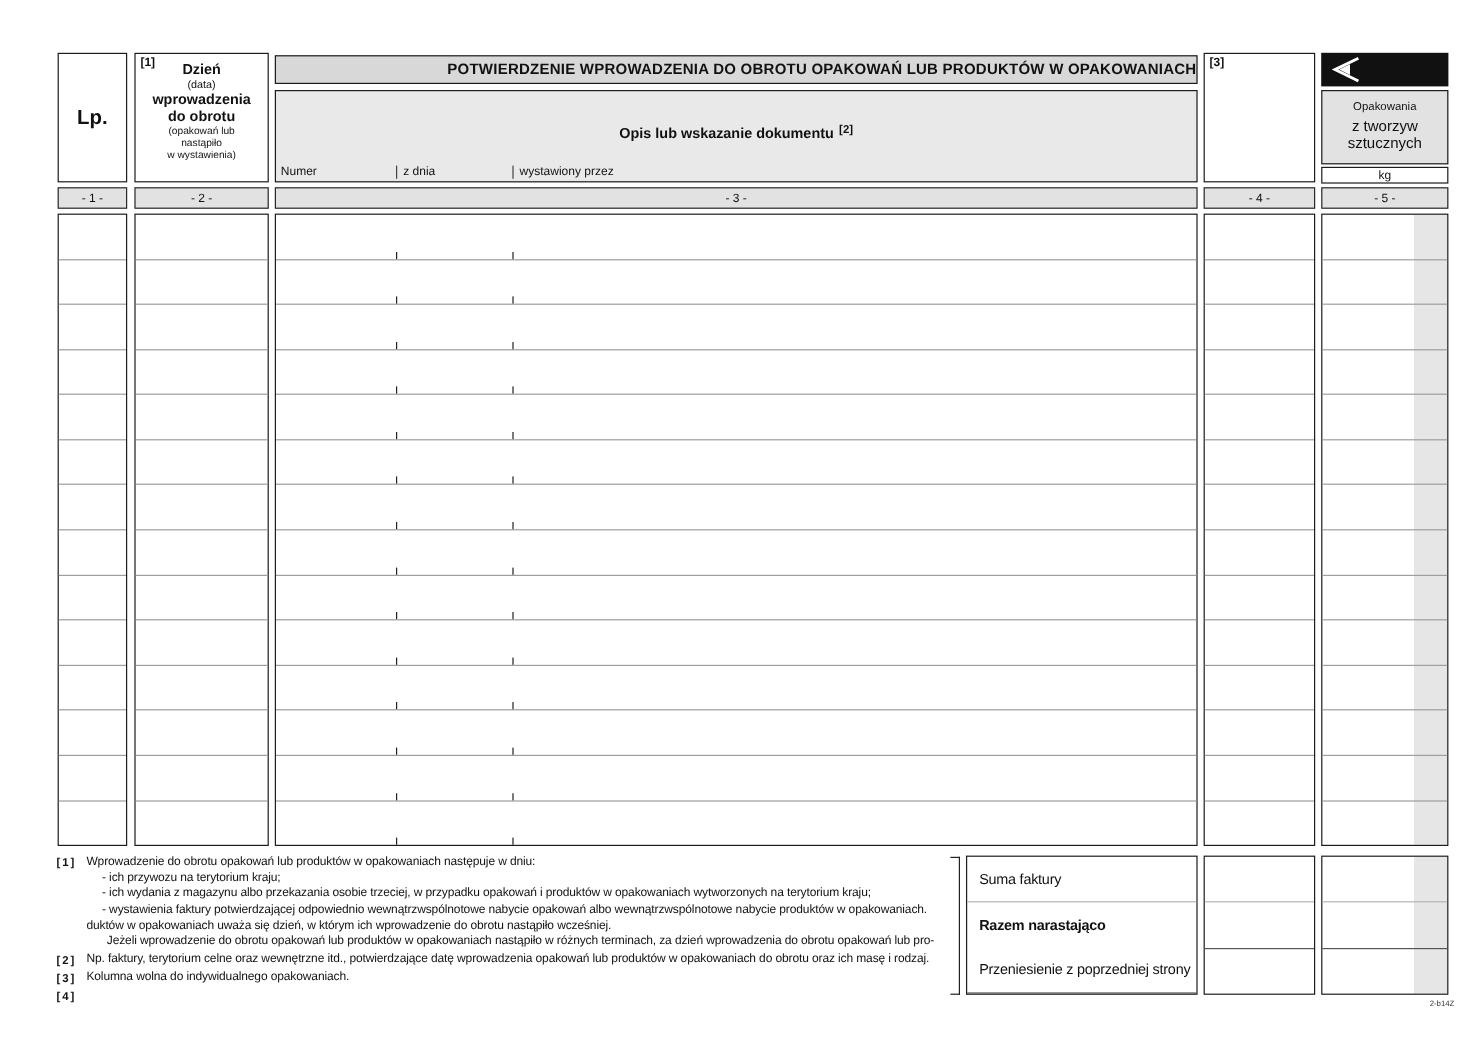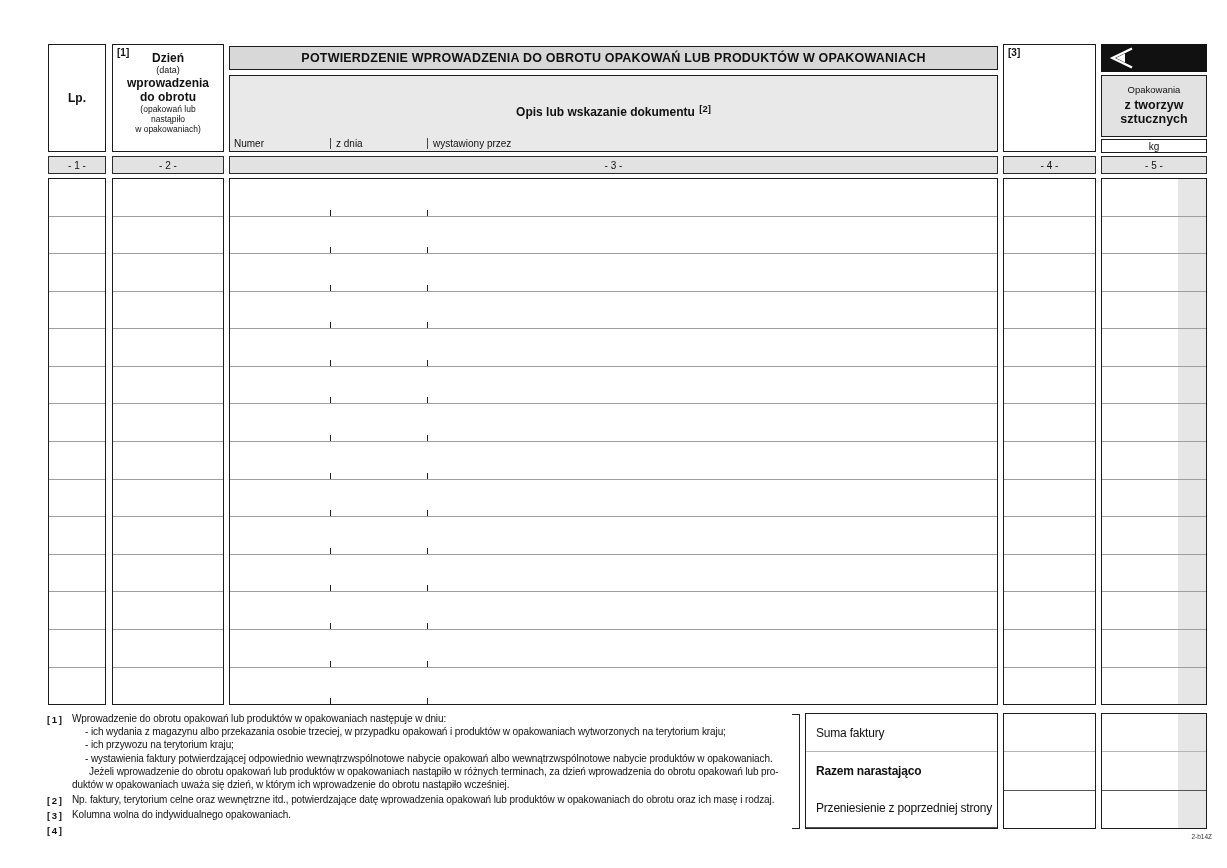--- a/index.html
+++ b/index.html
@@ -6,32 +6,32 @@
   html,body { background:#f4f4f4; }
   .page {
     position:relative; width:1227px; height:868px; background:#fff;
     font-family:"Liberation Sans", sans-serif; color:#111;
     overflow:hidden;
   }
 
   
   .hbox { position:absolute; background:#fff; border:1.8px solid var(--border-dark); }
   .col1h { left:48px;  top:44px; width:58px;  height:108px; display:flex; align-items:center; justify-content:center; }
-  .lp-label { font-weight:bold; font-size:12px; }
+  .lp-label { font-weight:bold; font-size:17px; }
 
   .col2h { left:112px; top:44px; width:112px; height:108px; text-align:center; padding-top:6px; }
   .ref-corner { position:absolute; left:4px; top:2px; font-weight:bold; font-size:10px; }
   .d-bold { font-weight:bold; font-size:12px; line-height:14px; }
   .d-small { font-size:9px; line-height:11px; }
   .d-tiny { font-size:8.5px; line-height:10px; }
 
   .titlebar {
     position:absolute; left:229px; top:46px; width:769px; height:24px;
     background:var(--header-fill); border:1.5px solid var(--border-dark);
-    display:flex; align-items:center; justify-content:center;
+    display:flex; align-items:center; justify-content:flex-end;
     font-weight:bold; font-size:12.5px; letter-spacing:.2px;
   }
   .col3h {
     left:229px; top:75px; width:769px; height:77px;
     background:var(--panel-fill); border:1.5px solid var(--border-dark);
     text-align:center; padding-top:26px;
   }
   .doc-bold { font-weight:bold; font-size:12px; }
   .doc-ref  { font-weight:bold; font-size:9.5px; position:relative; top:-4px; }
   .doc-line2 { font-size:11px; margin-top:3px; }
@@ -46,21 +46,21 @@
     position:absolute; left:1101px; top:44px; width:106px; height:28px;
     background:var(--black-bar); display:flex; align-items:center;
   }
   .blackbar svg { margin-left:4px; }
   .col5h {
     left:1101px; top:75px; width:106px; height:62px;
     background:var(--numrow-fill); border:1.5px solid var(--border-dark);
     text-align:center; padding-top:8px;
   }
   .mat-small { font-size:9.5px; margin-bottom:3px; }
-  .mat-bold  { font-weight:bold; font-size:12.5px; line-height:14px; padding:0 12px; }
+  .mat-bold  { font-weight:normal; font-size:12.5px; line-height:14px; padding:0 12px; }
   .kgbox {
     position:absolute; left:1101px; top:139px; width:106px; height:14px;
     border:1.2px solid var(--border-dark); background:#fff;
     display:flex; align-items:center; justify-content:center; font-size:10px;
   }
 
   
   .numcell {
     position:absolute; top:156px; height:18px;
     background:var(--numrow-fill); border:1.2px solid #2a2a2a;
@@ -130,21 +130,21 @@
   </div>
 
   <div class="hbox col2h">
     <span class="ref-corner">[1]</span>
     <div class="d-bold">Dzień</div>
     <div class="d-small">(data)</div>
     <div class="d-bold">wprowadzenia</div>
     <div class="d-bold">do obrotu</div>
     <div class="d-tiny">(opakowań lub</div>
     <div class="d-tiny">nastąpiło</div>
-    <div class="d-tiny">w opakowaniach)</div>
+    <div class="d-tiny">w wystawienia)</div>
   </div>
 
   <div class="titlebar">
     <span>POTWIERDZENIE WPROWADZENIA DO OBROTU OPAKOWAŃ LUB PRODUKTÓW W OPAKOWANIACH</span>
   </div>
   <div class="hbox col3h">
     <div>
       <span class="doc-bold">Opis lub wskazanie dokumentu</span>
       <span class="doc-ref">[2]</span>
     </div>
@@ -299,33 +299,33 @@
       <div class="brow"></div>
       <div class="brow"></div>
     </div>
 
   <div class="footnotes">
     <div class="fn-line">
       <span class="fn-marker">[ 1 ]</span>
       <span class="fn-text">Wprowadzenie do obrotu opakowań lub produktów w opakowaniach następuje w dniu:</span>
     </div>
     <div class="fn-line">
+      <span class="fn-text ind-dash">- ich przywozu na terytorium kraju;</span>
+    </div>
+    <div class="fn-line">
       <span class="fn-text ind-dash">- ich wydania z magazynu albo przekazania osobie trzeciej, w przypadku opakowań i produktów w opakowaniach wytworzonych na terytorium kraju;</span>
     </div>
     <div class="fn-line">
-      <span class="fn-text ind-dash">- ich przywozu na terytorium kraju;</span>
-    </div>
-    <div class="fn-line">
       <span class="fn-text ind-dash">- wystawienia faktury potwierdzającej odpowiednio wewnątrzwspólnotowe nabycie opakowań albo wewnątrzwspólnotowe nabycie produktów w opakowaniach.</span>
     </div>
     <div class="fn-line">
+      <span class="fn-text">duktów w opakowaniach uważa się dzień, w którym ich wprowadzenie do obrotu nastąpiło wcześniej.</span>
+    </div>
+    <div class="fn-line">
       <span class="fn-text ind-para">Jeżeli wprowadzenie do obrotu opakowań lub produktów w opakowaniach nastąpiło w różnych terminach, za dzień wprowadzenia do obrotu opakowań lub pro-</span>
-    </div>
-    <div class="fn-line">
-      <span class="fn-text">duktów w opakowaniach uważa się dzień, w którym ich wprowadzenie do obrotu nastąpiło wcześniej.</span>
     </div>
     <div class="fn-line fn-gap">
       <span class="fn-marker">[ 2 ]</span>
       <span class="fn-text">Np. faktury, terytorium celne oraz wewnętrzne itd., potwierdzające datę wprowadzenia opakowań lub produktów w opakowaniach do obrotu oraz ich masę i rodzaj.</span>
     </div>
     <div class="fn-line fn-gap">
       <span class="fn-marker">[ 3 ]</span>
       <span class="fn-text">Kolumna wolna do indywidualnego opakowaniach.</span>
     </div>
     <div class="fn-line fn-gap">

